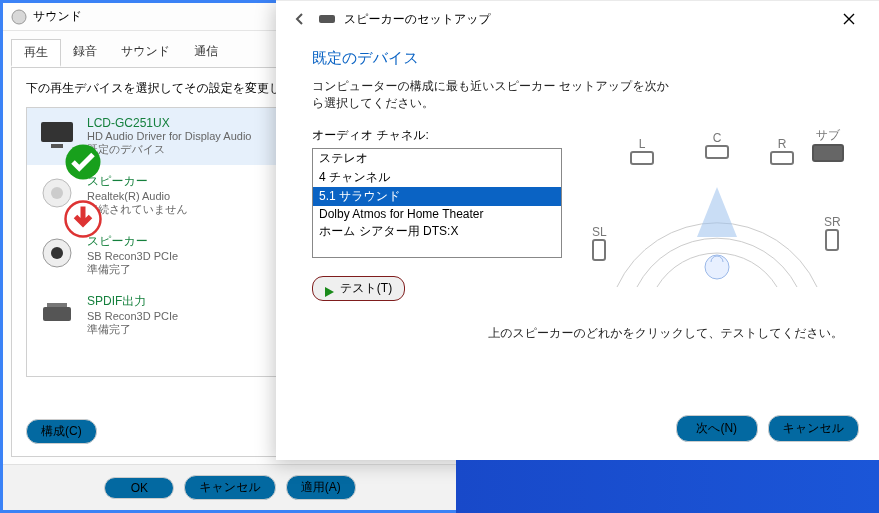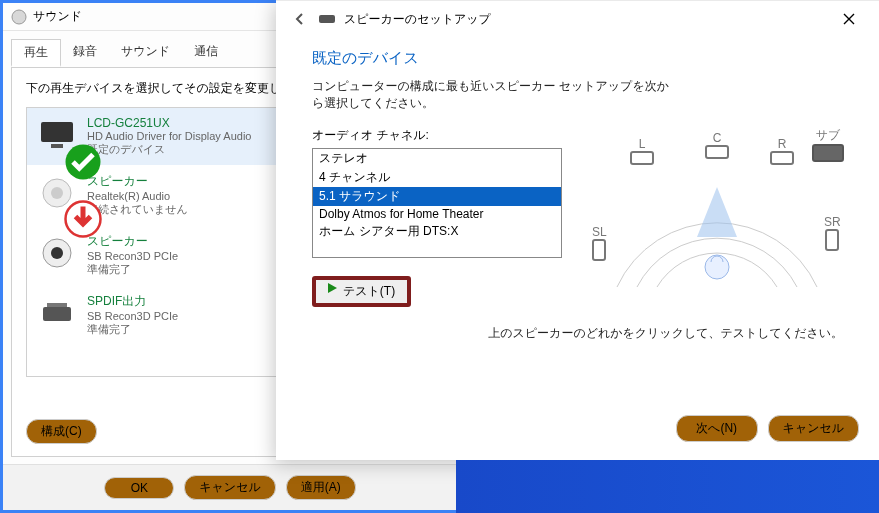--- a/index.html
+++ b/index.html
@@ -17,21 +17,21 @@
   .dev-list { border:1px solid #d0d0d0; height:270px; }
   .dev-item { display:flex; align-items:flex-start; gap:10px; padding:8px 10px; cursor:pointer; }
   .dev-item.selected { background:#e6f0fb; }
   .dev-icon { width:40px; height:40px; position:relative; }
   .dev-icon svg { width:40px; height:40px; }
   .dev-badge { position:absolute; right:-2px; bottom:-2px; width:16px; height:16px; }
   .dev-lines .l1 { color:#15803d; }
   .dev-lines .l2, .dev-lines .l3 { color:#666; font-size:11px; }
 
   .sd-bottom-row { position:absolute; left:14px; right:14px; bottom:12px; display:flex; justify-content:space-between; }
-  .btn { border:1px solid #ccc; background:#a16207; padding:3px 14px; cursor:pointer; border-radius:12px; }
+  .btn { border:1px solid #ccc; background:#0369a1; padding:3px 14px; cursor:pointer; border-radius:12px; }
 
   .sd-footer { position:absolute; left:0; right:0; bottom:0; height:46px; display:flex; justify-content:center; gap:10px; align-items:center; background:#f2f2f2; border-top:1px solid #e0e0e0; }
   .sd-footer .btn { min-width:70px; }
 
   
   .wizard { position:absolute; left:276px; top:0; width:603px; height:460px; background:#fff; border-top:1px solid #eaeaea; box-shadow:-2px 4px 18px rgba(0,0,0,.22); }
   .wz-titlebar { display:flex; align-items:center; height:36px; padding:0 10px; }
   .wz-back { width:28px; height:28px; display:flex; align-items:center; justify-content:center; color:#555; cursor:pointer; border-radius:3px; margin-right:4px; }
   .wz-title { display:flex; align-items:center; gap:8px; }
   .wz-close { margin-left:auto; width:40px; height:28px; display:flex; align-items:center; justify-content:center; cursor:pointer; }
@@ -40,21 +40,21 @@
   .wz-heading { color:#0a63c4; font-size:15px; margin-bottom:10px; }
   .wz-expl { color:#222; margin-bottom:14px; line-height:1.45; }
   .wz-cols { display:flex; gap:28px; }
   .wz-left { flex:0 0 250px; }
   .wz-right { flex:1; position:relative; display:flex; align-items:center; justify-content:center; }
   .wz-label { margin-bottom:4px; }
   .wz-list { border:1px solid #888; height:110px; overflow-y:auto; background:#fff; }
   .wz-opt { padding:1px 6px; cursor:pointer; }
   .wz-opt.selected { background:#0a63c4; color:#fff; }
   .wz-test-row { margin-top:18px; }
-  .wz-test { display:inline-flex; align-items:flex-start; gap:6px; border:4px solid #7f1d1d; padding:3px 12px; border-radius:3px; cursor:pointer; }
+  .wz-test { display:inline-flex; align-items:flex-end; gap:6px; border:1px solid #7f1d1d; padding:3px 12px; border-radius:11px; cursor:pointer; }
   .play { width:0; height:0; border-left:9px solid #1a8a1a; border-top:5px solid transparent; border-bottom:5px solid transparent; }
 
   .wz-hintrow { text-align:right; padding:18px 36px 0 0; color:#222; }
   .wz-footer { position:absolute; right:20px; bottom:18px; display:flex; gap:10px; }
   .wz-footer .btn { min-width:82px; padding:4px 14px; }
 
   
   .spk { position:absolute; display:flex; flex-direction:column; align-items:center; font-size:9px; color:#777; cursor:pointer; }
   .spk .box { width:24px; height:14px; border:2px solid #777; border-radius:3px; background:#fff; }
   .spk.sub .box { width:32px; height:18px; background:#666; border-color:#555; border-radius:3px; }

